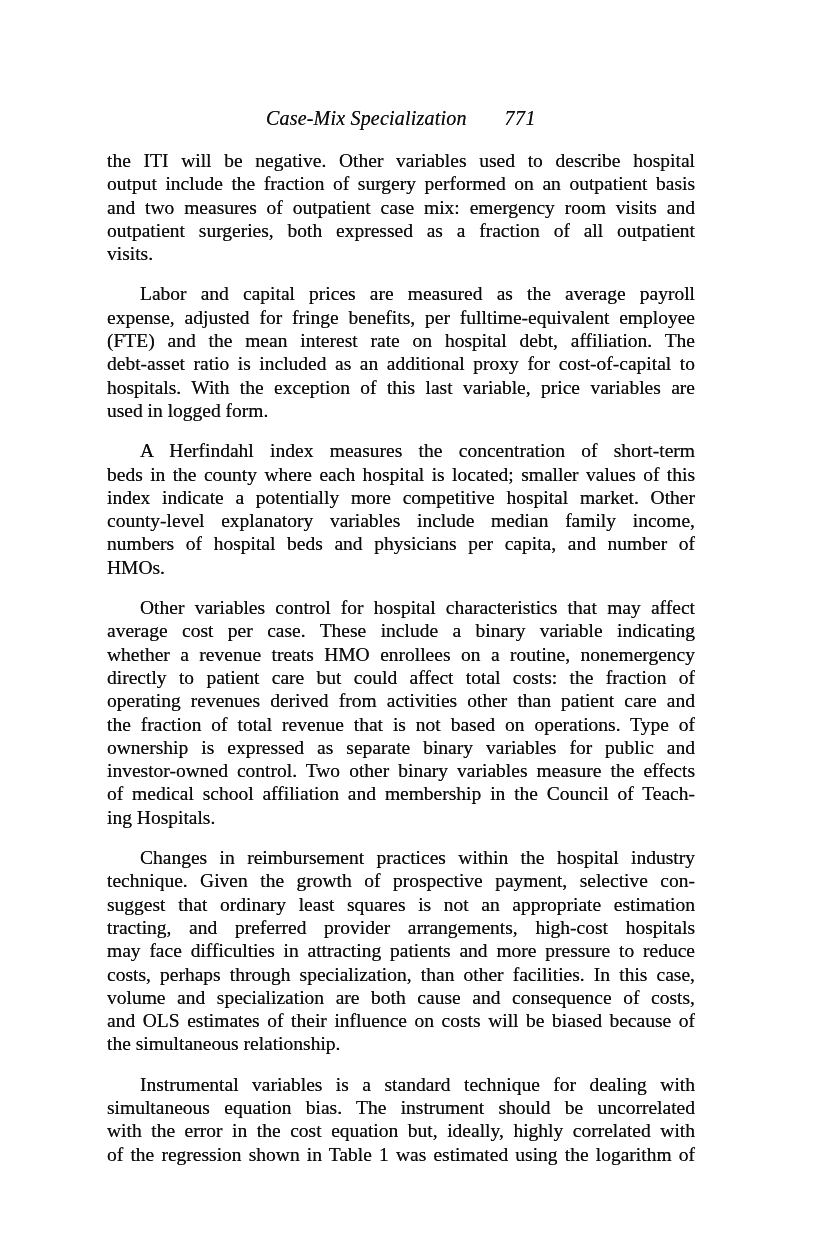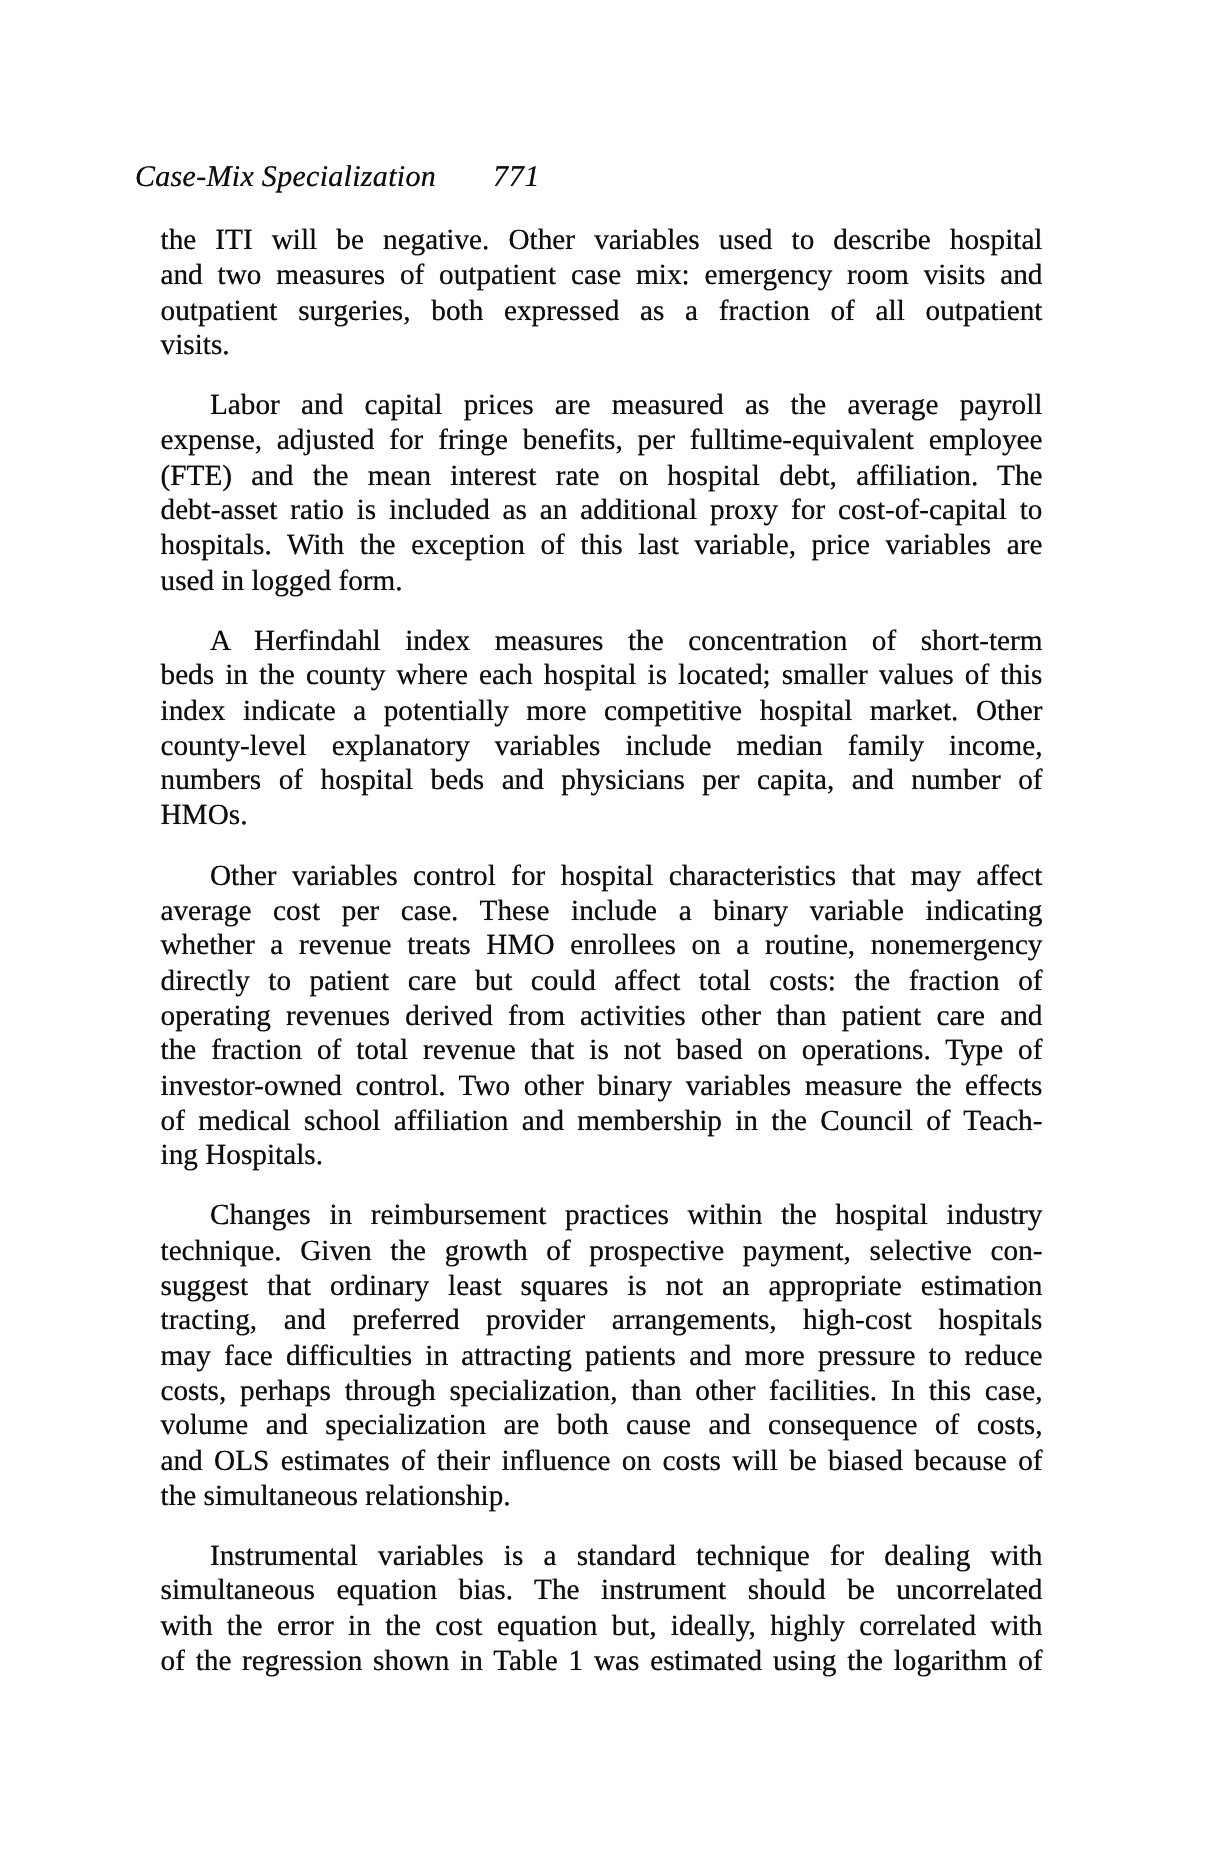--- a/index.html
+++ b/index.html
@@ -17,21 +17,21 @@
     color: #0d0d0d;
   }
   .content {
     position: absolute;
     left: 90px;
     top: 106px;
     width: 622px;
   }
   .running-head {
     display: flex;
-    justify-content: flex-start;
+    justify-content: center;
     align-items: baseline;
     gap: 38px;
     font-size: 20px;
     line-height: 24px;
     font-style: italic;
     margin-bottom: 19px;
     text-shadow: 0 0 0.45px rgba(0,0,0,0.75);
   }
   .rh-title { letter-spacing: 0.2px; }
   .rh-page  { letter-spacing: 0.5px; }
@@ -56,20 +56,21 @@
 
 <div class="page">
   <div class="content">
     <div class="running-head">
       <span class="rh-title">Case-Mix Specialization</span>
       <span class="rh-page">771</span>
     </div>
     <div class="body-text" id="body-text">
         <div class="paragraph">
           <div class="line">the ITI will be negative. Other variables used to describe hospital</div>
+          <div class="line">output include the fraction of surgery performed on an outpatient basis</div>
           <div class="line">and two measures of outpatient case mix: emergency room visits and</div>
           <div class="line">outpatient surgeries, both expressed as a fraction of all outpatient</div>
           <div class="line para-end">visits.</div>
         </div>
         <div class="paragraph">
           <div class="line indent">Labor and capital prices are measured as the average payroll</div>
           <div class="line">expense, adjusted for fringe benefits, per fulltime-equivalent employee</div>
           <div class="line">(FTE) and the mean interest rate on hospital debt, affiliation. The</div>
           <div class="line">debt-asset ratio is included as an additional proxy for cost-of-capital to</div>
           <div class="line">hospitals. With the exception of this last variable, price variables are</div>
@@ -83,20 +84,21 @@
           <div class="line">numbers of hospital beds and physicians per capita, and number of</div>
           <div class="line para-end">HMOs.</div>
         </div>
         <div class="paragraph">
           <div class="line indent">Other variables control for hospital characteristics that may affect</div>
           <div class="line">average cost per case. These include a binary variable indicating</div>
           <div class="line">whether a revenue treats HMO enrollees on a routine, nonemergency</div>
           <div class="line">directly to patient care but could affect total costs: the fraction of</div>
           <div class="line">operating revenues derived from activities other than patient care and</div>
           <div class="line">the fraction of total revenue that is not based on operations. Type of</div>
+          <div class="line">ownership is expressed as separate binary variables for public and</div>
           <div class="line">investor-owned control. Two other binary variables measure the effects</div>
           <div class="line">of medical school affiliation and membership in the Council of Teach-</div>
           <div class="line para-end">ing Hospitals.</div>
         </div>
         <div class="paragraph">
           <div class="line indent">Changes in reimbursement practices within the hospital industry</div>
           <div class="line">technique. Given the growth of prospective payment, selective con-</div>
           <div class="line">suggest that ordinary least squares is not an appropriate estimation</div>
           <div class="line">tracting, and preferred provider arrangements, high-cost hospitals</div>
           <div class="line">may face difficulties in attracting patients and more pressure to reduce</div>

